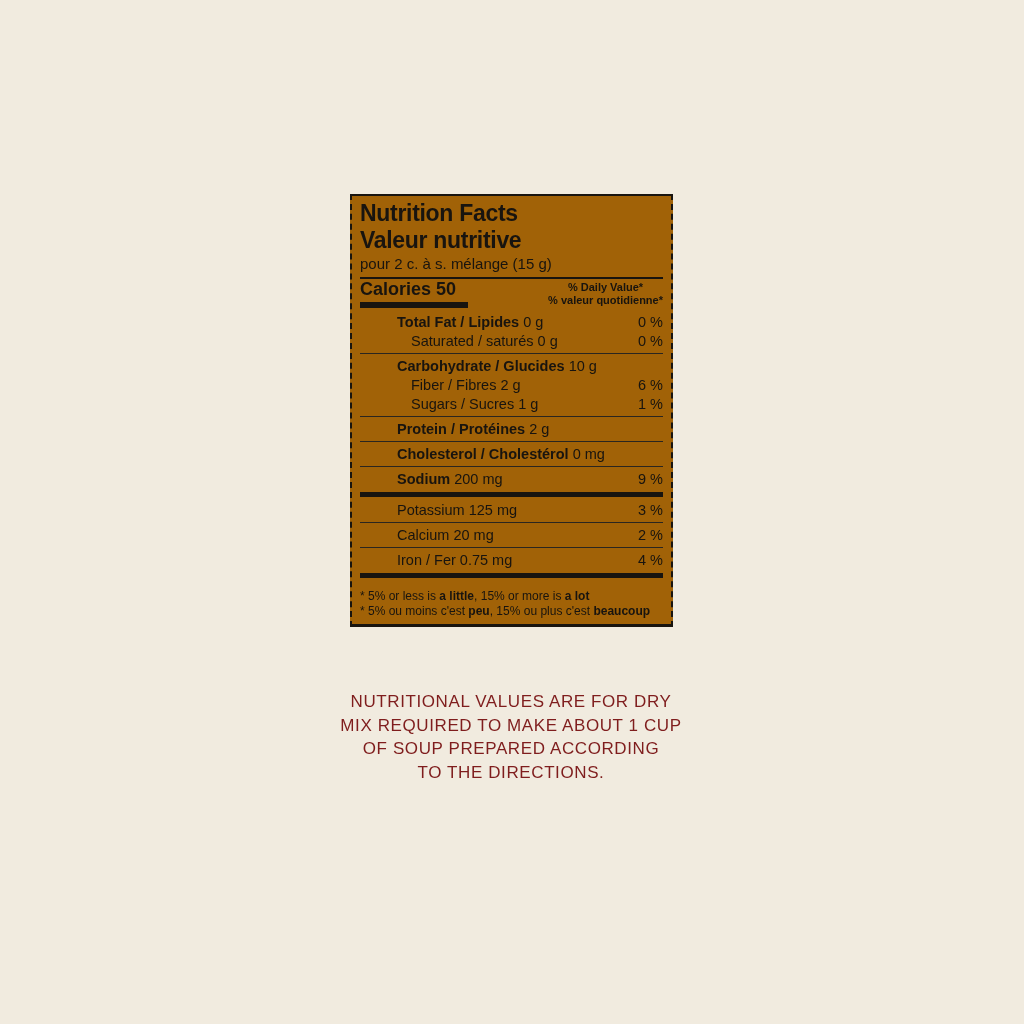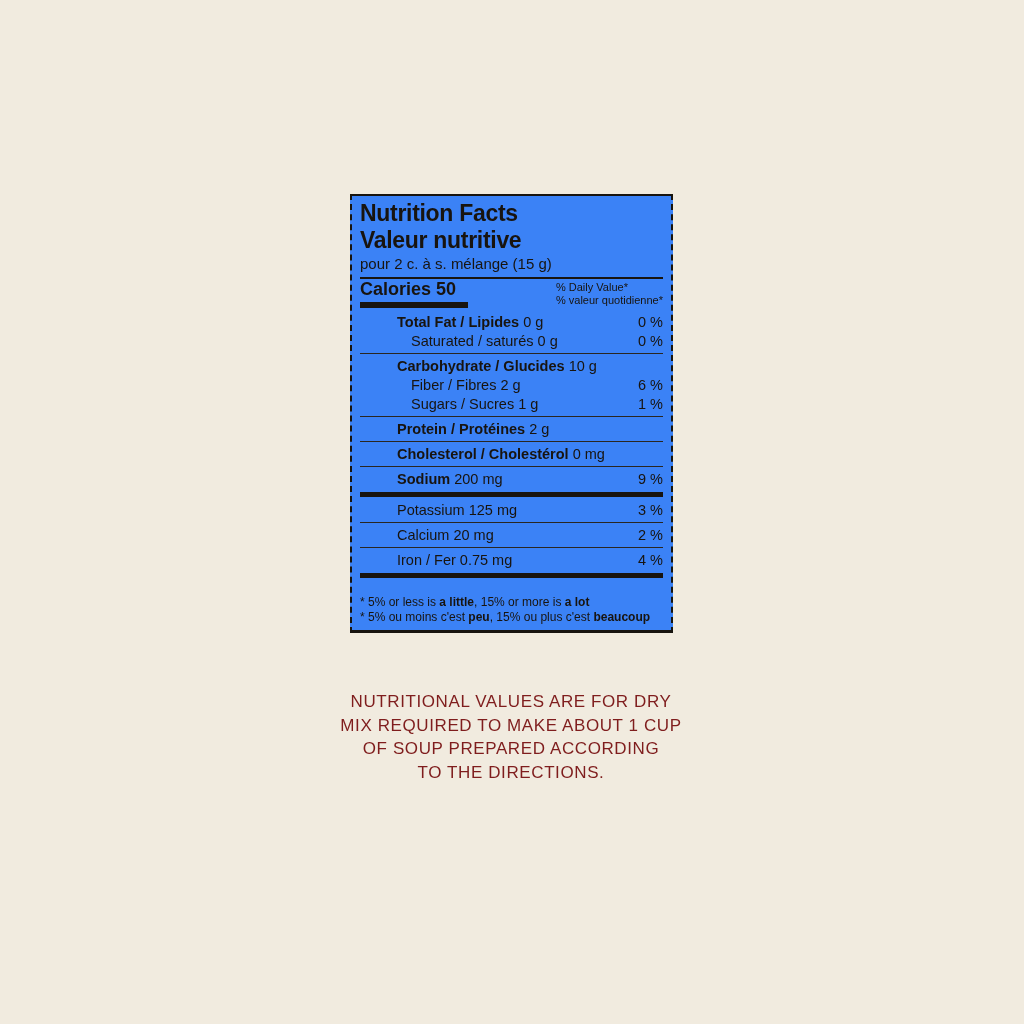--- a/index.html
+++ b/index.html
@@ -9,21 +9,21 @@
     font-family:"Liberation Sans", sans-serif;
     color:#18140f;
     position:relative;
     overflow:hidden;
   }
   .label{
     position:absolute;
     left:350px;top:194px;
     width:323px;
     box-sizing:border-box;
-    background:#3b82f6;
+    background:#a16207;
     border-top:2px solid #18140f;
     border-bottom:3px solid #18140f;
     border-left:2px dashed #18140f;
     border-right:2px dashed #18140f;
     padding:4px 8px 5px 8px;
   }
   .title{
     font-size:23px;font-weight:bold;line-height:27px;letter-spacing:-0.3px;
   }
   .serving{
@@ -31,32 +31,32 @@
   }
   .rule-med{height:2px;background:#18140f;margin:4px 0 0 0;}
   .rule-thin{height:1px;background:#2a2620;margin:2px 0 3px 0;}
   .rule-thick{height:5px;background:#18140f;margin:3px 0 4px 0;}
   .cal-row{
     display:flex;justify-content:space-between;align-items:flex-start;
   }
   .cal-left{font-size:18px;font-weight:bold;line-height:20px;}
   .cal-bar{height:6px;background:#18140f;width:108px;margin-top:3px;}
   .dv-head{
-    font-size:11px;font-weight:normal;line-height:13px;text-align:left;padding-top:2px;
+    font-size:11px;font-weight:bold;line-height:13px;text-align:center;padding-top:2px;
   }
   .rows{margin-top:5px;}
   .nrow{
     display:flex;justify-content:space-between;align-items:center;
     font-size:14.5px;line-height:19px;
   }
   .nrow .names{flex:1;margin-left:37px;}
   .nrow .dv{text-align:right;white-space:nowrap;}
   .indent{padding-left:14px;}
   b,.b{font-weight:bold;}
-  .footnotes{margin-top:17px;font-size:12px;line-height:15px;}
+  .footnotes{margin-top:11px;font-size:12px;line-height:15px;}
   .caption{
     position:absolute;
     left:311px;top:690px;width:400px;
     text-align:center;
     font-size:17px;line-height:23.5px;
     letter-spacing:0.6px;
     color:#7f1d1d;
   }
 </style>
 </head>

